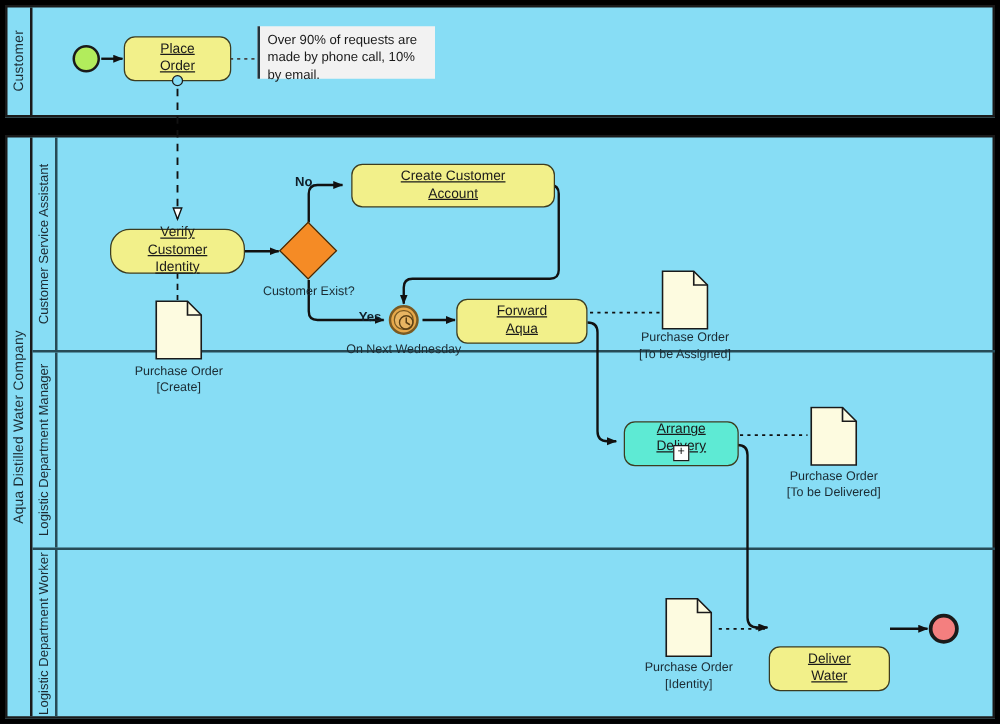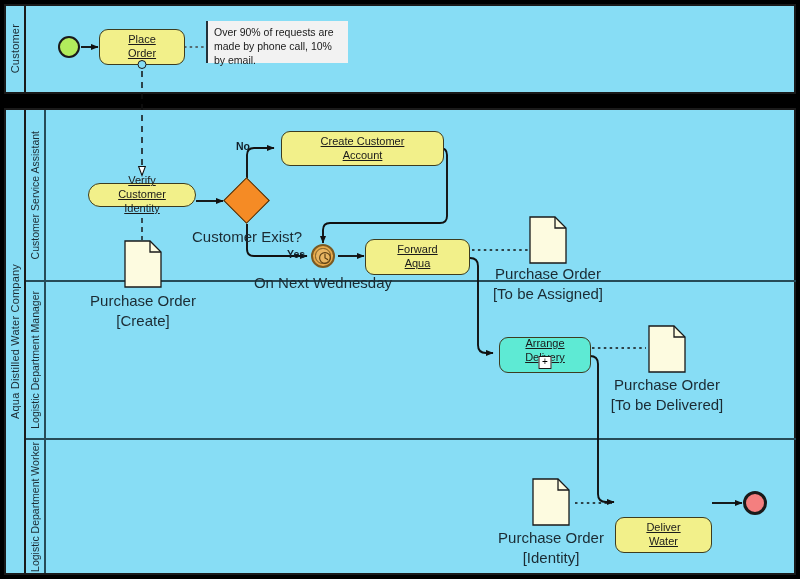--- a/index.html
+++ b/index.html
@@ -35,21 +35,21 @@
   .ev.end{border:3.4px solid #1a1a1a;background:#f47f7f;}
   .ev.timer{border:2px solid #7a5a22;background:#e6a84a;}
   .ev.timer .inner{position:absolute;left:2.4px;top:2.4px;right:2.4px;bottom:2.4px;
                    border-radius:50%;border:1.8px solid #7a5a22;background:#e8b562;}
   .gw{position:absolute;background:#f58b25;border:1.6px solid #3d2a0c;
       transform:rotate(45deg);box-sizing:border-box;}
   .dobj{position:absolute;}
   .note{position:absolute;background:#f2f2f2;border-left:2.2px solid #23323a;
         box-sizing:border-box;font-size:10.5px;color:#1a1a1a;line-height:1.32;
         padding:5px 6px 4px 6px;}
-  .cap{position:absolute;text-align:center;font-size:15px;color:#1b2b33;
+  .cap{position:absolute;text-align:center;font-size:10px;color:#1b2b33;
        line-height:1.3;white-space:nowrap;}
   .flbl{position:absolute;font-size:10.5px;color:#11202a;white-space:nowrap;}
   .flbl.b{font-weight:bold;}
   svg.ovl{position:absolute;left:0;top:0;width:800px;height:579px;pointer-events:none;}
 </style>
 </head>
 <body>
 
 <div id="canvas">
 
@@ -134,21 +134,21 @@
 
   <div class="task" style="left:99px;top:29px;width:86px;height:36px;">
     <span class="task-lbl">Place Order</span>
     <span class="msgdot"></span>
   </div>
 
   <div class="note" style="left:206px;top:21px;width:142px;height:42px;">
     <span>Over 90% of requests are made by phone call, 10% by email.</span>
   </div>
 
-  <div class="task" style="left:88px;top:183px;width:108px;height:24px;border-radius:16px;">
+  <div class="task" style="left:88px;top:183px;width:108px;height:36px;border-radius:16px;">
     <span class="task-lbl">Verify Customer Identity</span>
   </div>
 
   <div class="gw" style="left:230px;top:184px;width:33px;height:33px;"></div>
   <div class="cap" style="left:177px;top:227px;width:140px;">
     <span>Customer Exist?</span>
   </div>
 
   <div class="flbl b" style="left:236px;top:140px;">
     <span>No</span>

